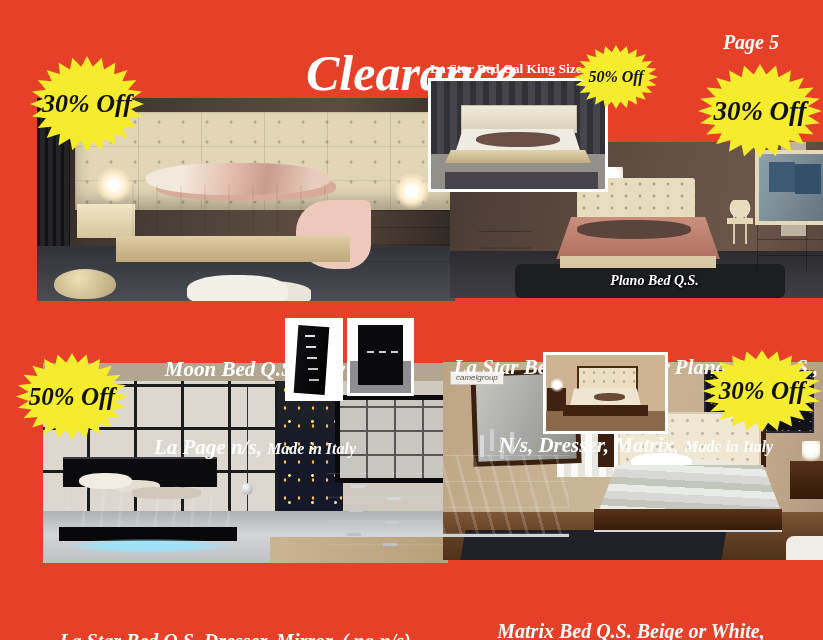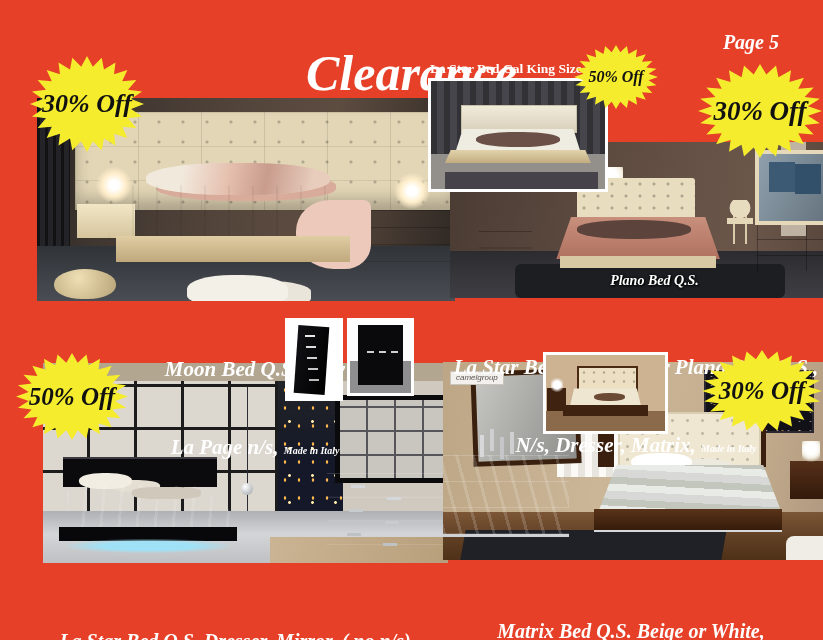--- a/index.html
+++ b/index.html
@@ -23,21 +23,21 @@
   .badge span{font-style:italic;font-weight:bold;color:var(--badge-text,#111);}
   .b1{left:30px;top:56px;width:114px;height:96px;} .b1 span{font-size:26px;}
   .b2{left:574px;top:45px;width:84px;height:64px;} .b2 span{font-size:16px;}
   .b3{left:698px;top:64px;width:124px;height:94px;} .b3 span{font-size:27px;}
   .b4{left:16px;top:353px;width:112px;height:87px;} .b4 span{font-size:25px;}
   .b5{left:702px;top:350px;width:120px;height:82px;} .b5 span{font-size:25px;}
 
   
   .cap{position:absolute;text-align:center;color:var(--text,#fff);
        font-style:italic;font-weight:bold;white-space:pre-wrap;z-index:12;}
-  .cap .made{font-size:10px;}
+  .cap .made{font-size:16px;}
   .cap1{left:60px;top:304px;width:390px;font-size:21px;line-height:26px;}
   .cap2{left:452px;top:302px;width:368px;font-size:21px;line-height:26px;}
   .cap3{left:45px;top:566px;width:380px;font-size:20px;line-height:30px;}
   .cap4{left:447px;top:566px;width:368px;font-size:20px;line-height:26px;}
 
   
   .photo{position:absolute;overflow:hidden;z-index:5;padding-left:38px;}
   .photo>div{position:absolute;}
   .p1{left:37px;top:98px;width:380px;height:203px;background:#3a322c;}
   .p2{left:450px;top:142px;width:371px;height:156px;background:#4e3f37;}

